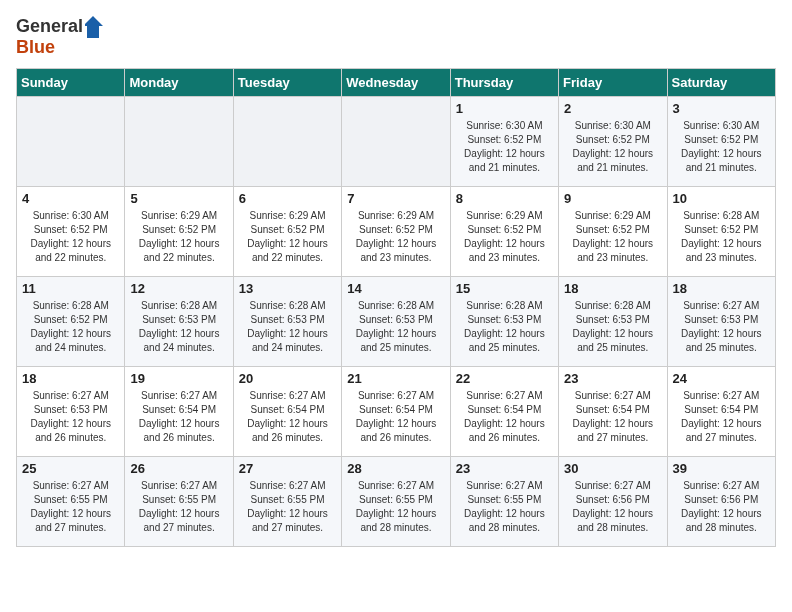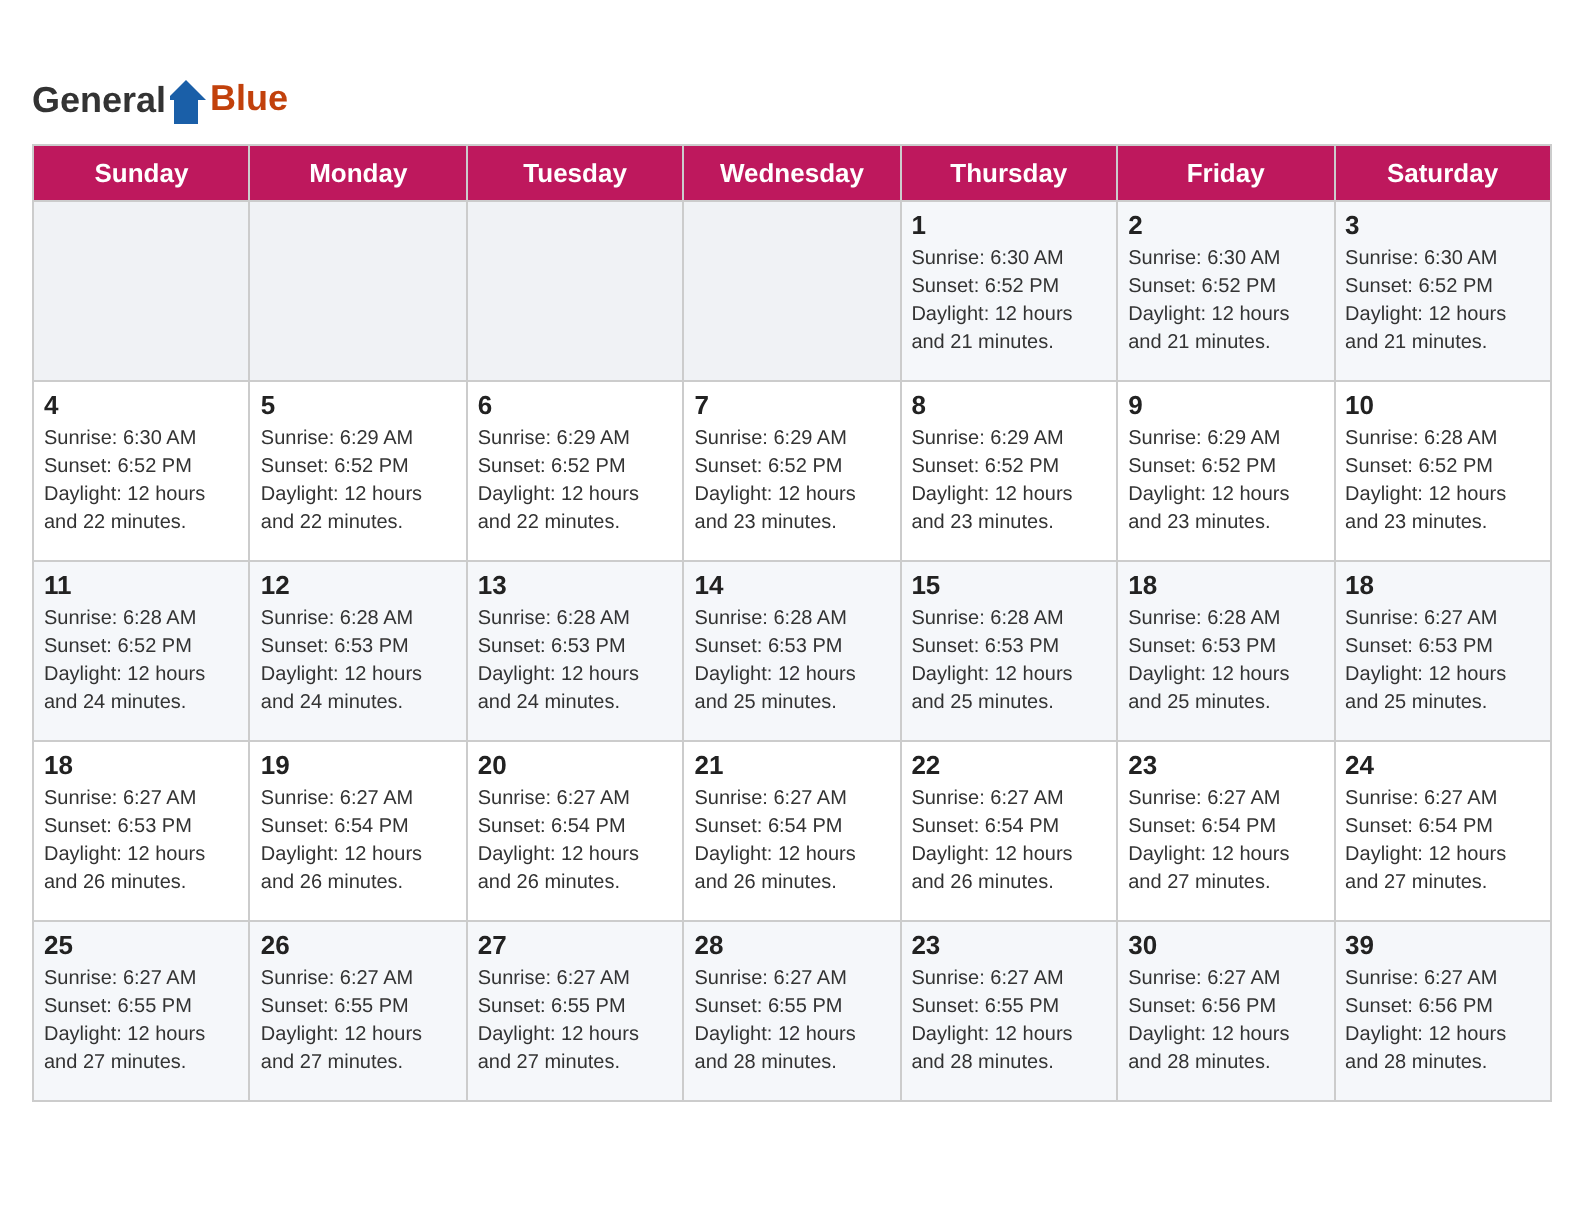--- a/index.html
+++ b/index.html
@@ -32,26 +32,26 @@
     .title-location {
       font-size: 15px;
       color: #444;
     }
     table {
       width: 100%;
       border-collapse: collapse;
       table-layout: fixed;
     }
     thead tr th {
-      background-color: #be185d;
+      background-color: #0f766e;
       color: #fff;
       font-size: 13px;
       font-weight: bold;
       padding: 6px 4px;
-      text-align: center;
+      text-align: left;
       border: 1px solid #ccc;
     }
     tbody tr td {
       vertical-align: top;
       border: 1px solid #ccc;
       padding: 4px 5px;
       font-size: 10.5px;
       color: #333;
       height: 90px;
       background: #fff;
@@ -66,31 +66,32 @@
       font-size: 13px;
       font-weight: bold;
       color: #222;
       display: block;
       margin-bottom: 3px;
     }
     .day-info {
       font-size: 10px;
       color: #333;
       line-height: 1.4;
+      text-align: center;
     }
     .empty-cell {
       background: #f0f2f5 !important;
     }
   </style>
 </head>
 <body>
 
 <div class="header">
   <div class="logo">
-      <div style="display: flex; flex-direction: row; line-height: 1.1; margin-top: 24px;">
+      <div style="display: flex; flex-direction: column; line-height: 1.1;">
         <div style="display: flex; align-items: center; gap: 2px;">
           <span style="font-size: 18px; font-weight: bold; color: rgb(51, 51, 51);">General</span>
           <svg width="20" height="22" viewBox="0 0 20 22">
             <polygon points="8,0 18,10 14,10 14,22 2,22 2,10 -2,10" fill="#1a5fa8"></polygon>
           </svg>
         </div>
         <span style="font-size: 18px; font-weight: bold; color: #c2410c;">Blue</span>
       </div>
     </div>
   <div class="title-block">

